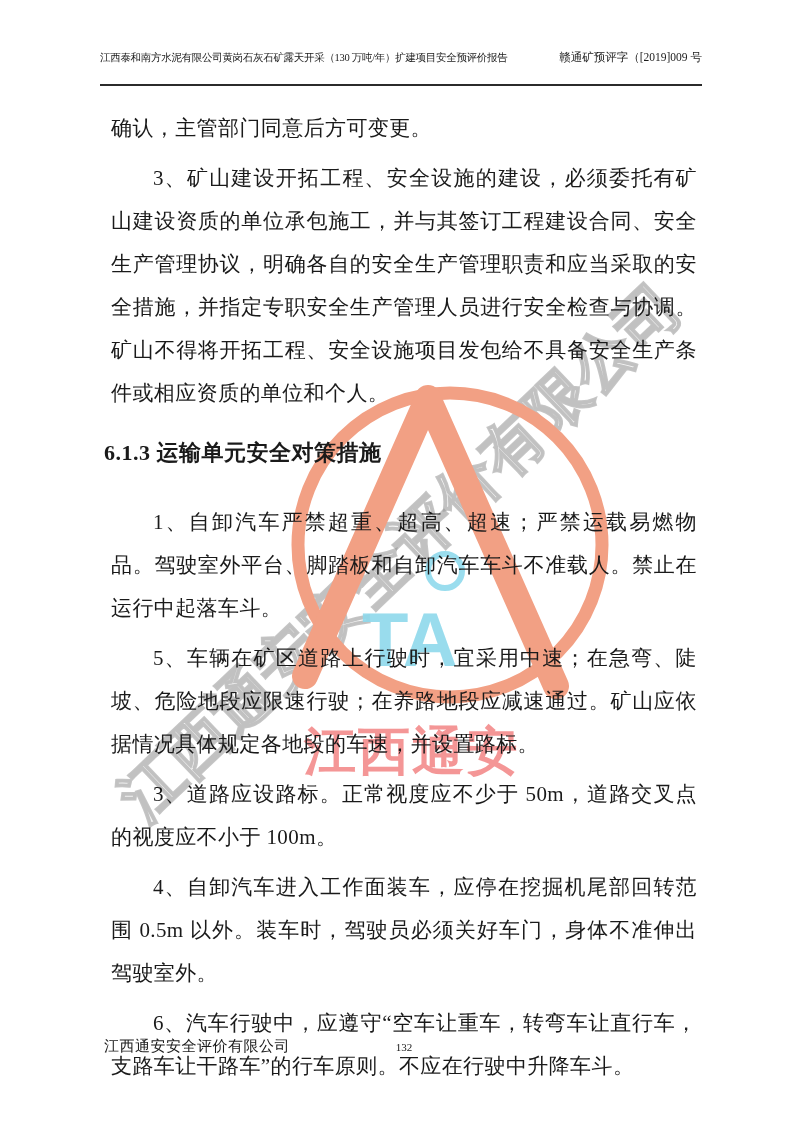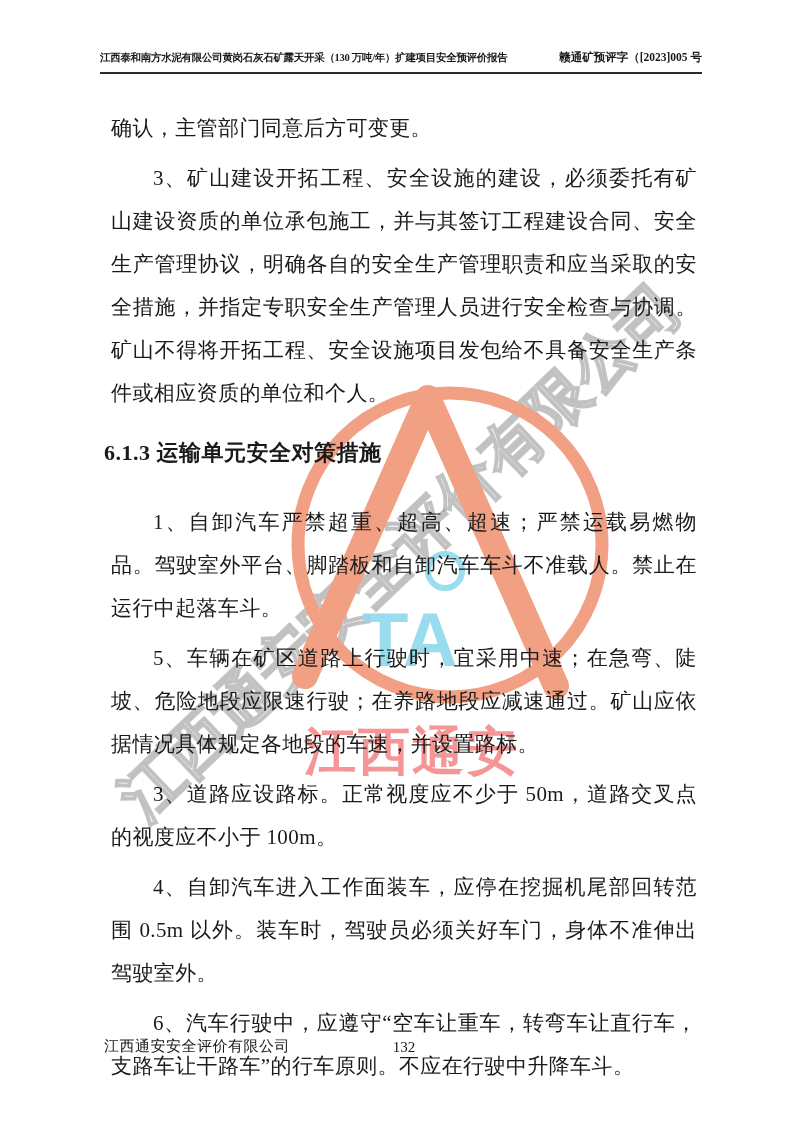--- a/index.html
+++ b/index.html
@@ -11,22 +11,22 @@
     overflow:hidden;
     font-family:"Liberation Serif","DejaVu Serif",serif;
     color:#1a1a1a;
   }
 
   
   .header{
     position:absolute;left:100px;right:98px;top:50px;
     display:flex;justify-content:space-between;align-items:flex-end;
     border-bottom:2px solid #2b2b2b;
-    padding-bottom:7px;
-    font-weight:700;
+    padding-bottom:19px;
+    font-weight:400;
     font-size:10.5px;
     letter-spacing:-0.3px;
     white-space:nowrap;
   }
   .header .h-right{margin-left:18px;font-size:11.5px;letter-spacing:0;}
 
   
   .wm{position:absolute;z-index:0;pointer-events:none;}
   .wm-diagonal{
     left:28px;top:512px;width:744px;height:80px;
@@ -67,42 +67,42 @@
 
   
   .footer{
     position:absolute;z-index:1;
     left:104px;right:96px;top:1036px;height:20px;
     font-size:15px;line-height:20px;
   }
   .footer .f-company{position:absolute;left:0;top:0;letter-spacing:0.5px;}
   .footer .f-page{
     position:absolute;left:0;right:0;top:1px;
-    text-align:center;font-size:15px;
+    text-align:center;font-size:11px;
   }
 </style>
 </head>
 <body>
 
 <div class="page">
 
   <div class="wm wm-diagonal">江西通安安全评价有限公司</div>
 
   <svg class="wm wm-logo" width="340" height="340" viewBox="0 0 340 340">
     <circle cx="170" cy="167" r="152" fill="none" stroke="#F2A084" stroke-width="13"></circle>
     <path d="M25,298 L148,20 L276,308" fill="none" stroke="#F2A084" stroke-width="26" stroke-linejoin="round" stroke-linecap="round"></path>
     <circle cx="165" cy="193" r="17" fill="none" stroke="#8FD9EC" stroke-width="6" opacity="0.9"></circle>
     <text x="82" y="288" font-family="Liberation Sans, DejaVu Sans, sans-serif" font-size="76" font-weight="bold" fill="#8FD9EC" opacity="0.9">TA</text>
   </svg>
 
   <div class="wm wm-brand">江西通安</div>
 
   <div class="header">
     <span class="h-left">江西泰和南方水泥有限公司黄岗石灰石矿露天开采（130 万吨/年）扩建项目安全预评价报告</span>
-    <span class="h-right">赣通矿预评字（[2023]005 号</span>
+    <span class="h-right">赣通矿预评字（[2019]009 号</span>
   </div>
 
   <div class="doc">
       <p class="body-para">确认，主管部门同意后方可变更。</p>
       <p class="body-para indent">3、矿山建设开拓工程、安全设施的建设，必须委托有矿山建设资质的单位承包施工，并与其签订工程建设合同、安全生产管理协议，明确各自的安全生产管理职责和应当采取的安全措施，并指定专职安全生产管理人员进行安全检查与协调。矿山不得将开拓工程、安全设施项目发包给不具备安全生产条件或相应资质的单位和个人。</p>
       <h3 class="sec-heading">6.1.3 运输单元安全对策措施</h3>
       <p class="body-para indent">1、自卸汽车严禁超重、超高、超速；严禁运载易燃物品。驾驶室外平台、脚踏板和自卸汽车车斗不准载人。禁止在运行中起落车斗。</p>
       <p class="body-para indent">5、车辆在矿区道路上行驶时，宜采用中速；在急弯、陡坡、危险地段应限速行驶；在养路地段应减速通过。矿山应依据情况具体规定各地段的车速，并设置路标。</p>
       <p class="body-para indent">3、道路应设路标。正常视度应不少于 50m，道路交叉点的视度应不小于 100m。</p>
       <p class="body-para indent">4、自卸汽车进入工作面装车，应停在挖掘机尾部回转范围 0.5m 以外。装车时，驾驶员必须关好车门，身体不准伸出驾驶室外。</p>

